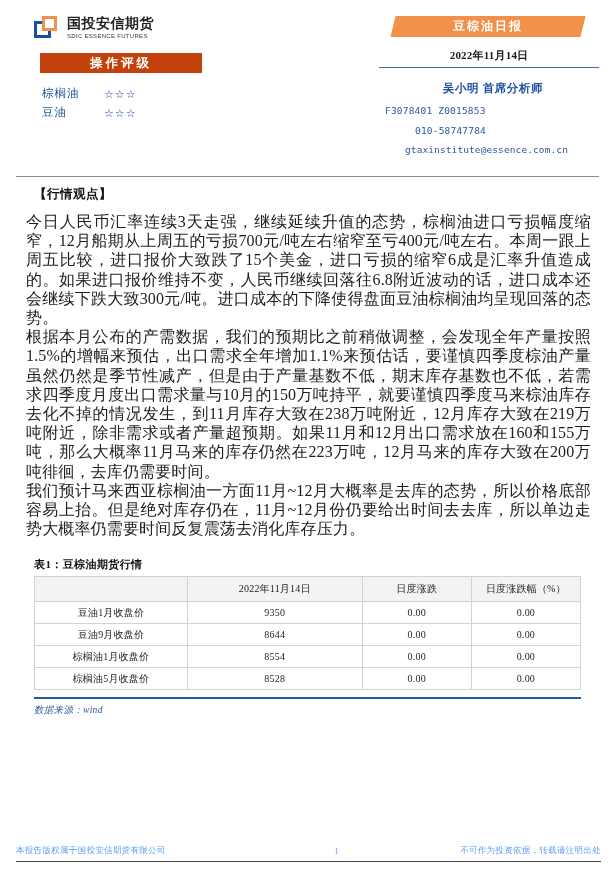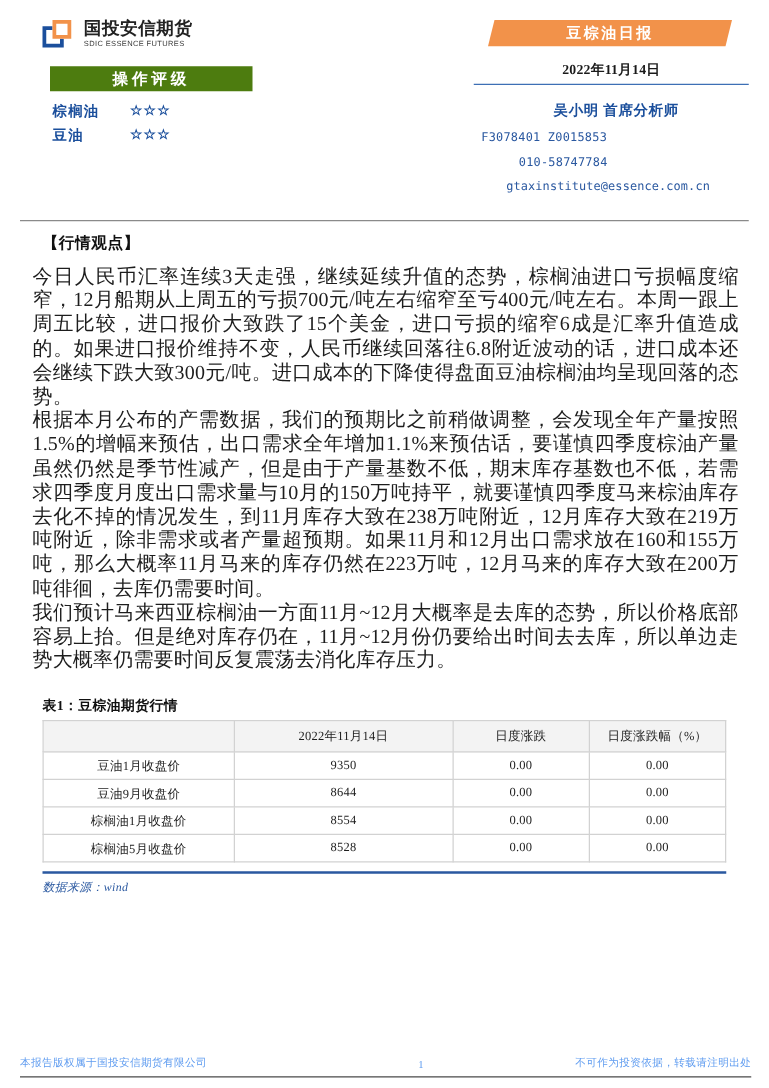--- a/index.html
+++ b/index.html
@@ -94,38 +94,38 @@
     letter-spacing: 0.3px;
     color: #3a3a3a;
     margin-top: 2px;
   }
 
   .rating-bar {
     margin-top: 11px;
     margin-left: 6px;
     width: 162px;
     height: 20px;
-    background: #4d7c0f;
+    background: #c2410c;
     color: #ffffff;
     font-size: 12.5px;
     font-weight: bold;
     letter-spacing: 3px;
     text-align: center;
     line-height: 20px;
   }
   .rating-list {
     margin-top: 9px;
     margin-left: 8px;
   }
   .rating-row {
     display: flex;
-    align-items: flex-start;
+    align-items: flex-end;
     height: 19px;
     color: #1b4f9c;
-    font-weight: bold;
+    font-weight: normal;
     font-size: 11.5px;
   }
   .rating-name {
     width: 62px;
     letter-spacing: 1px;
   }
   .rating-stars {
     letter-spacing: 1px;
     font-size: 11px;
   }

